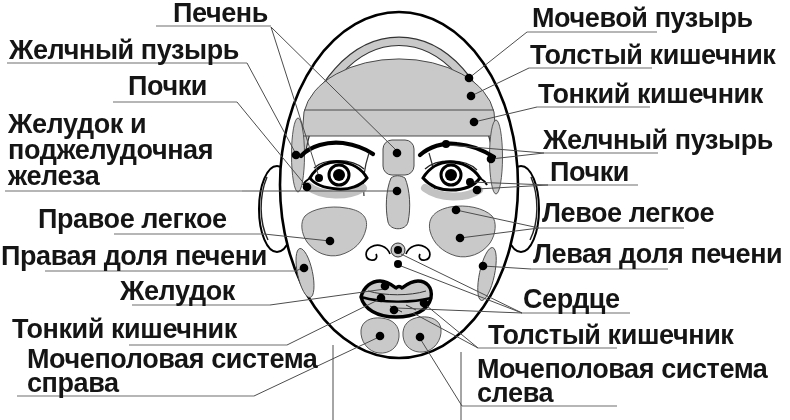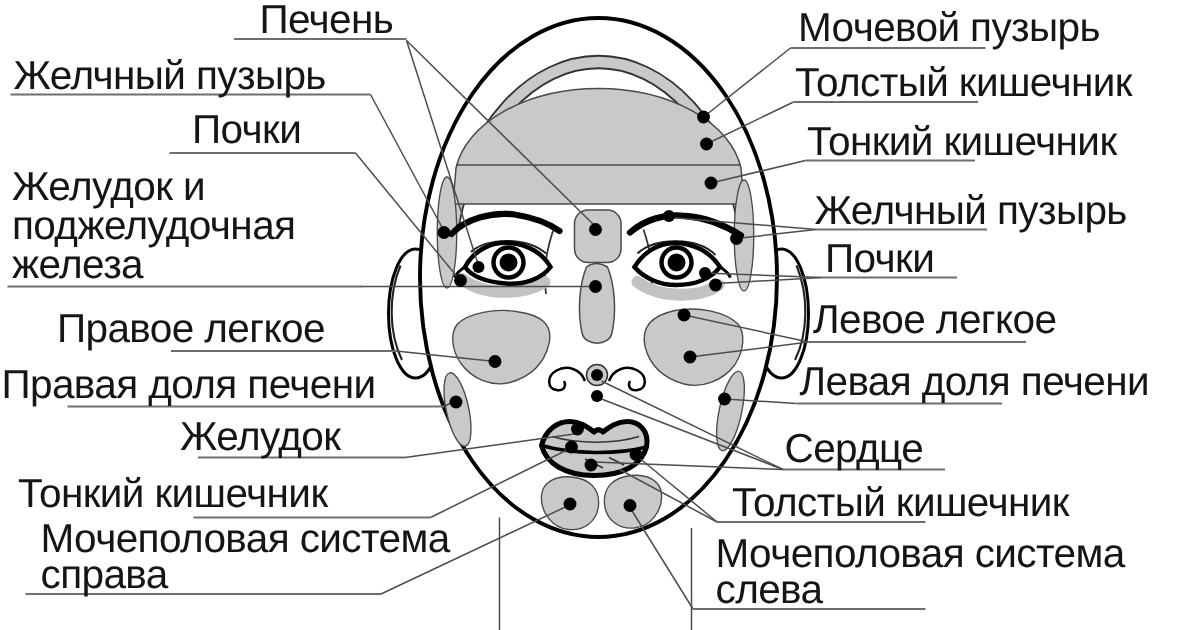--- a/index.html
+++ b/index.html
@@ -1,17 +1,17 @@
 <!DOCTYPE html>
 <html><head>
 <meta charset="utf-8">
 <style>
   html,body{margin:0;padding:0;background:#fff;}
   .stage{position:relative;width:790px;height:420px;background:#ffffff;overflow:hidden;
-         font-family:"Liberation Sans",sans-serif;}
+         font-family:"Liberation Sans",sans-serif;font-weight:bold;}
   svg{position:absolute;left:0;top:0;}
   svg text{fill:#151515;font-size:27px;font-family:"Liberation Sans",sans-serif;letter-spacing:-0.4px;}
 </style>
 </head>
 <body>
 
 <div class="stage">
 <svg width="790" height="420" viewBox="0 0 790 420">
 
   <g>

